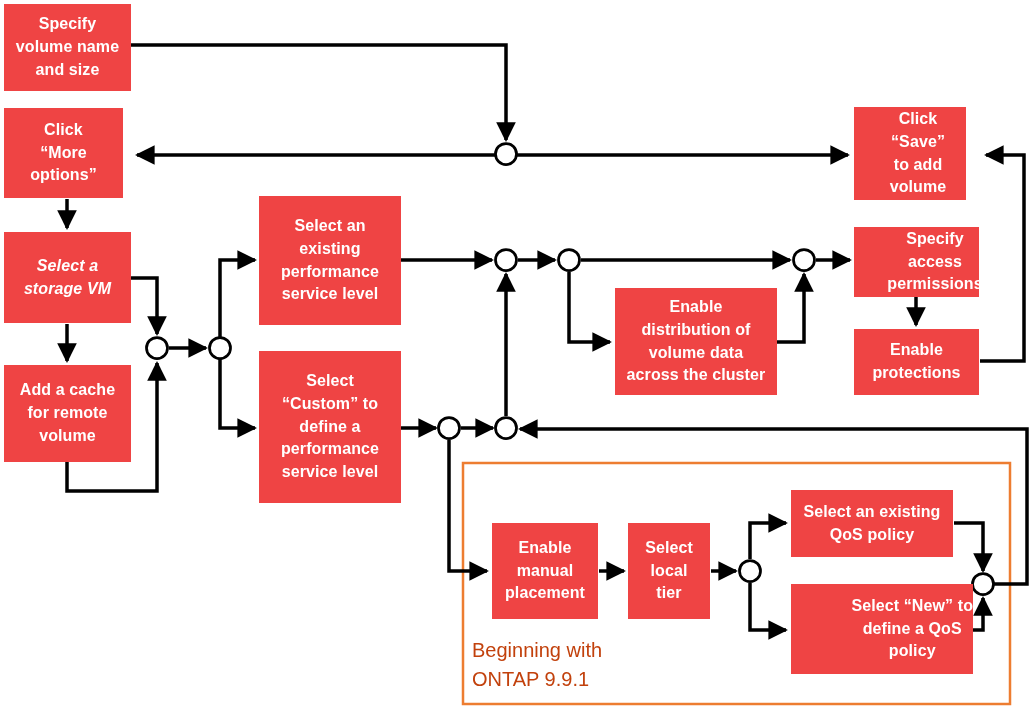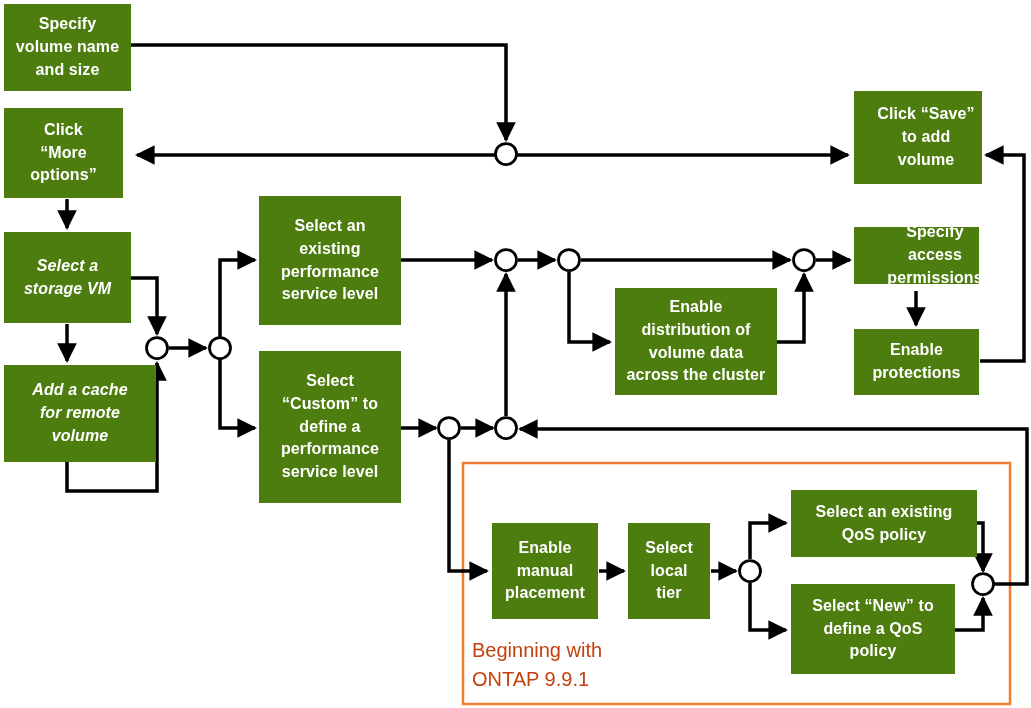--- a/index.html
+++ b/index.html
@@ -11,21 +11,21 @@
     font-family: "Liberation Sans", sans-serif;
     overflow: hidden;
   }
   #connectors {
     position: absolute;
     left: 0; top: 0;
     width: 1031px; height: 708px;
   }
   .node {
     position: absolute;
-    background: #4d7c0f;
+    background: #ef4444;
     color: #ffffff;
     display: flex;
     align-items: center;
     justify-content: center;
     text-align: center;
     box-sizing: border-box;
   }
   .node .lbl {
     white-space: pre-line;
     font-weight: bold;
@@ -112,21 +112,21 @@
     <span class="lbl">Click
 “More
 options”</span>
   </div>
 
   <div class="node" style="left:4px; top:232px; width:127px; height:91px;font-style:italic;">
     <span class="lbl">Select a
 storage VM</span>
   </div>
 
-  <div class="node" style="left:4px; top:365px; width:152px; height:97px;font-style:italic;">
+  <div class="node" style="left:4px; top:365px; width:127px; height:97px;">
     <span class="lbl">Add a cache
 for remote
 volume</span>
   </div>
 
   <div class="node" style="left:259px; top:196px; width:142px; height:129px;align-items:center;">
     <span class="lbl">Select an
 existing
 performance
 service level</span>
@@ -140,54 +140,54 @@
 service level</span>
   </div>
 
   <div class="node" style="left:615px; top:288px; width:162px; height:107px;">
     <span class="lbl">Enable
 distribution of
 volume data
 across the cluster</span>
   </div>
 
-  <div class="node" style="left:854px; top:227px; width:125px; height:57px;padding-left:37px;">
+  <div class="node" style="left:854px; top:227px; width:125px; height:70px;padding-left:37px;">
     <span class="lbl">Specify access
 permissions</span>
   </div>
 
   <div class="node" style="left:854px; top:329px; width:125px; height:66px;">
     <span class="lbl">Enable
 protections</span>
   </div>
 
-  <div class="node" style="left:854px; top:91px; width:128px; height:93px;padding-left:16px;">
+  <div class="node" style="left:854px; top:107px; width:112px; height:93px;padding-left:16px;">
     <span class="lbl">Click “Save”
 to add
 volume</span>
   </div>
 
   <div class="node" style="left:492px; top:523px; width:106px; height:96px;">
     <span class="lbl">Enable
 manual
 placement</span>
   </div>
 
   <div class="node" style="left:628px; top:523px; width:82px; height:96px;">
     <span class="lbl">Select
 local
 tier</span>
   </div>
 
-  <div class="node" style="left:791px; top:490px; width:186px; height:67px;">
+  <div class="node" style="left:791px; top:490px; width:162px; height:67px;">
     <span class="lbl">Select an existing
 QoS policy</span>
   </div>
 
-  <div class="node" style="left:791px; top:584px; width:164px; height:90px;">
+  <div class="node" style="left:791px; top:584px; width:182px; height:90px;justify-content:flex-end;">
     <span class="lbl">Select “New” to
 define a QoS
 policy</span>
   </div>
 
   <div id="ontap-annotation">Beginning with
 ONTAP 9.9.1</div>
 
 </div>
 

